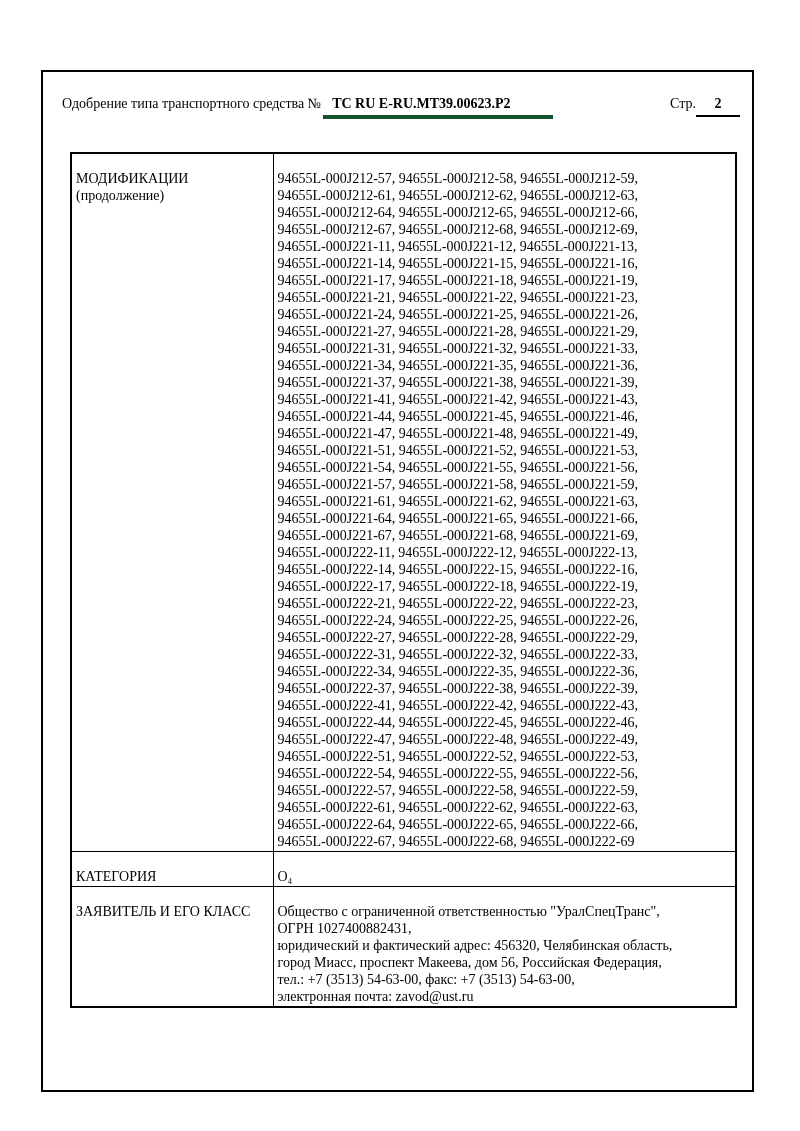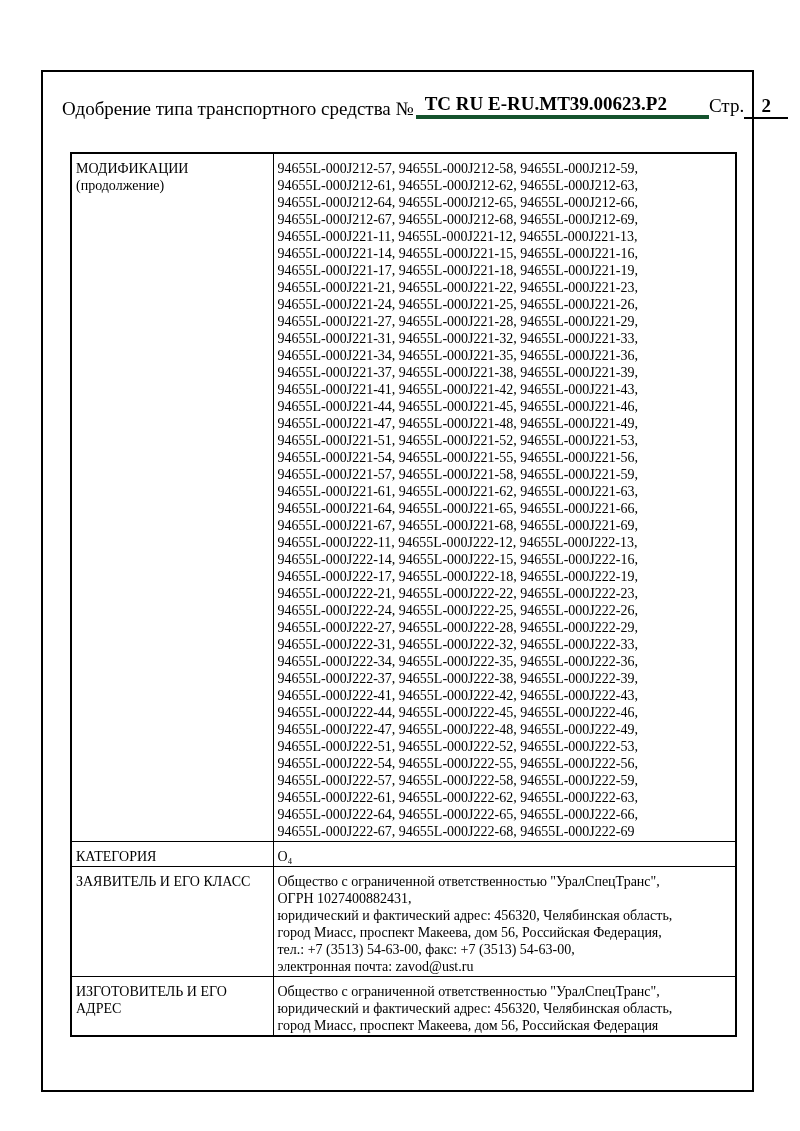--- a/index.html
+++ b/index.html
@@ -23,22 +23,22 @@
     border: 2px solid #000000;
     box-sizing: border-box;
     background: #ffffff;
   }
   .header {
     position: absolute;
     top: 22px;
     left: 19px;
     right: 12px;
     display: flex;
-    align-items: flex-end;
-    font-size: 19px;
+    align-items: flex-start;
+    font-size: 14px;
     line-height: 20px;
     white-space: nowrap;
   }
   .h-title {
     flex: none;
   }
   .h-number {
     flex: none;
     font-weight: bold;
     border-bottom: 4px solid #14532d;
@@ -62,21 +62,21 @@
     top: 80px;
     left: 27px;
     width: 665px;
     border-collapse: collapse;
     table-layout: fixed;
     border: 2px solid #000000;
   }
   .doc-table td {
     border: 1px solid #000000;
     vertical-align: top;
-    padding: 6px 3px 1px 4px;
+    padding: 16px 3px 1px 4px;
     font-size: 14px;
     line-height: 17px;
     white-space: pre-line;
     overflow: hidden;
     margin-left: 31px;
   }
   .doc-table col.c-label { width: 202px; }
   .doc-table col.c-value { width: 463px; }
 </style>
 </head>
@@ -146,23 +146,16 @@
       </tr>
       <tr>
         <td>ЗАЯВИТЕЛЬ И ЕГО КЛАСС</td>
         <td>Общество с ограниченной ответственностью "УралСпецТранс",
 ОГРН 1027400882431,
 юридический и фактический адрес: 456320, Челябинская область,
 город Миасс, проспект Макеева, дом 56, Российская Федерация,
 тел.: +7 (3513) 54-63-00, факс: +7 (3513) 54-63-00,
 электронная почта: zavod@ust.ru</td>
       </tr>
-      <tr>
-        <td>ИЗГОТОВИТЕЛЬ И ЕГО
-АДРЕС</td>
-        <td>Общество с ограниченной ответственностью "УралСпецТранс",
-юридический и фактический адрес: 456320, Челябинская область,
-город Миасс, проспект Макеева, дом 56, Российская Федерация</td>
-      </tr>
     </tbody>
   </table>
 
 </div>
 
 </body></html>

